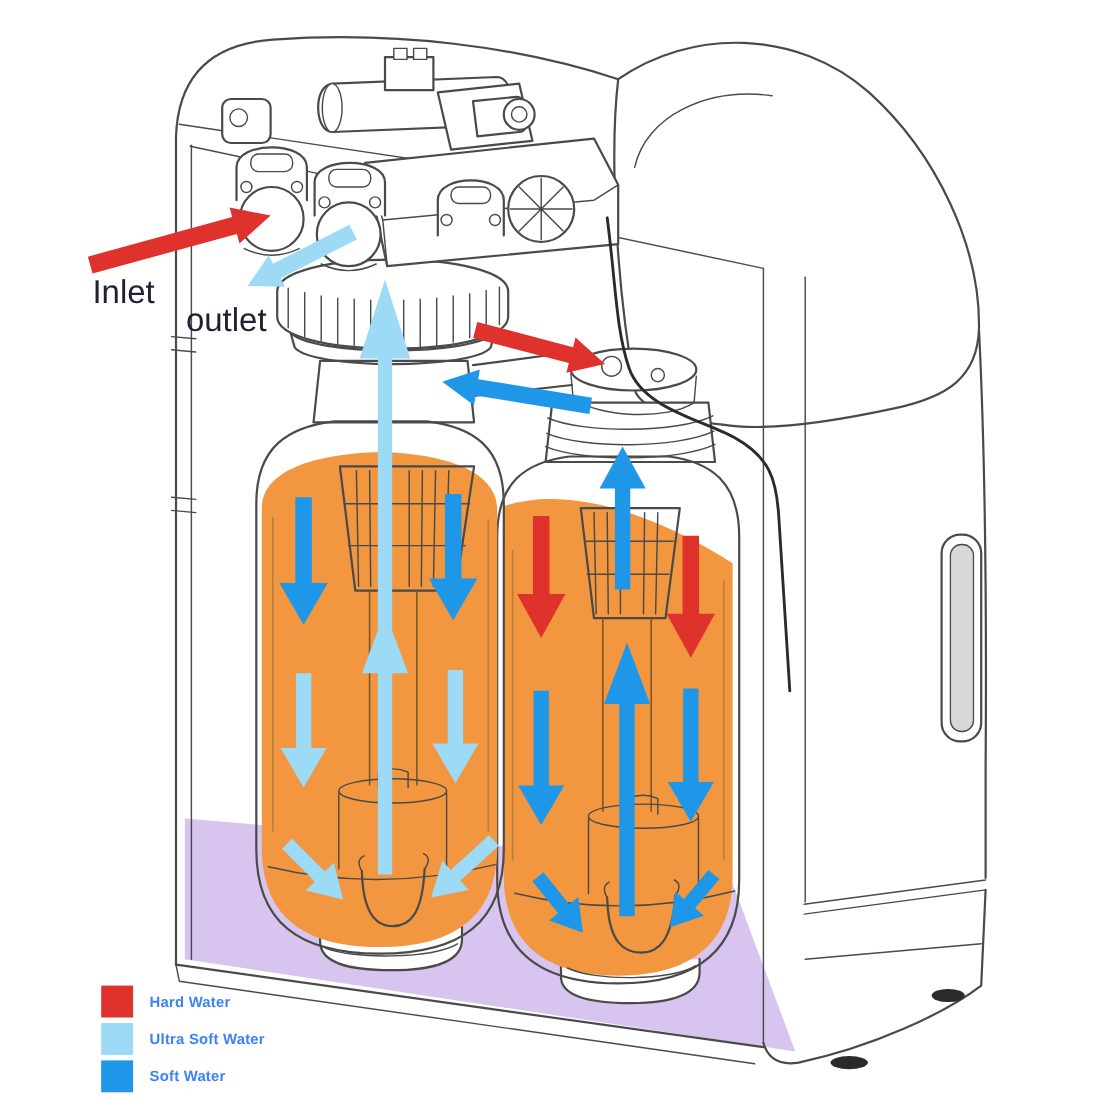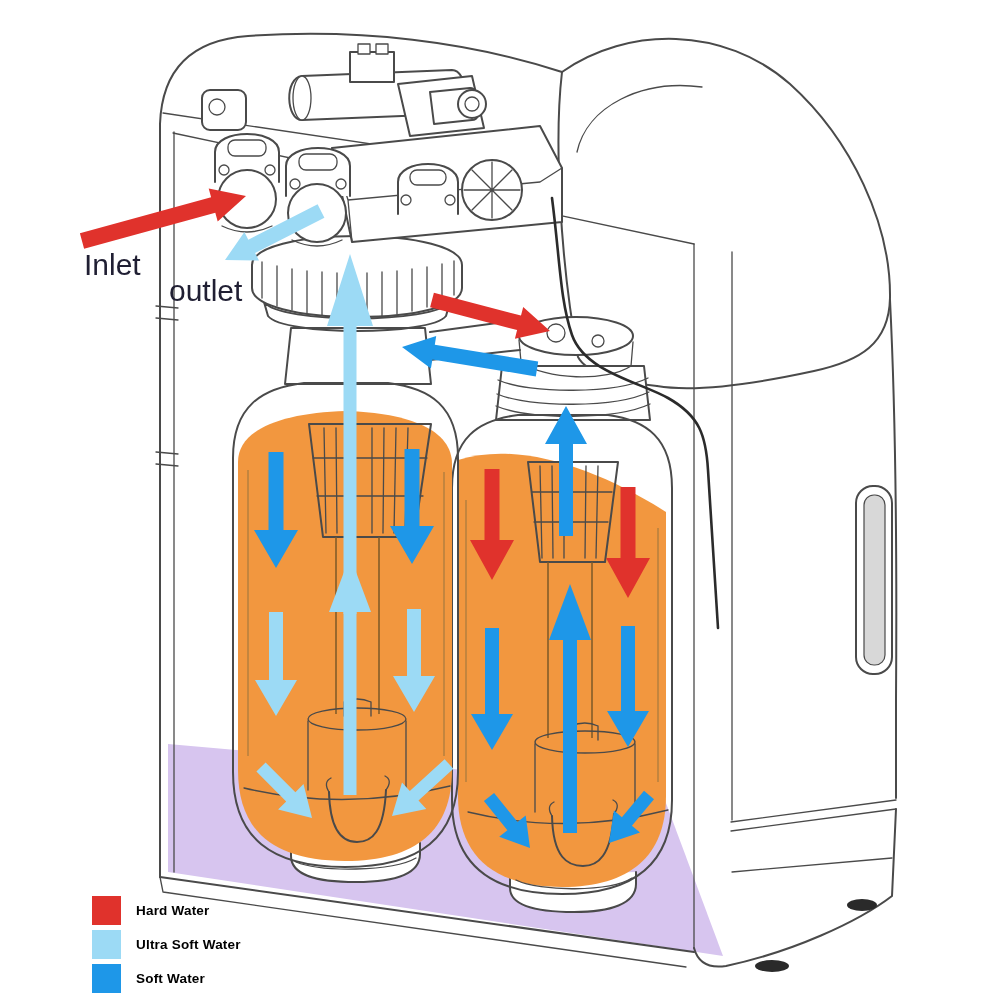--- a/index.html
+++ b/index.html
@@ -9,21 +9,21 @@
   svg{display:block;}
   .lineart{stroke:var(--line);fill:none;stroke-width:2;stroke-linecap:round;stroke-linejoin:round;}
   .thin{stroke-width:1.3;}
   .whitefill{fill:#ffffff;}
   .inner{stroke:#b5803f;stroke-width:1.5;fill:none;}
   .riser{stroke:#7c5a28;stroke-width:1.5;fill:none;}
   .diagram-label{font-family:"Liberation Sans", sans-serif;font-size:30px;fill:var(--text);}
   #legend{position:absolute;left:92px;top:896px;}
   .legend-row{display:flex;align-items:center;margin-bottom:5px;}
   .legend-swatch{width:29px;height:29px;margin-right:15px;flex:0 0 auto;}
-  .legend-label{font-size:13.5px;color:#000000;font-weight:bold;letter-spacing:.2px;}
+  .legend-label{font-size:13.5px;color:#3b82f6;font-weight:bold;letter-spacing:.2px;}
 </style>
 </head>
 <body>
 
 <div id="stage">
 <svg width="1000" height="1000" viewBox="0 0 1000 1000">
 
   <polygon points="168,744 660,787 723,956 168,872" fill="var(--brine)"></polygon>
 
   <g>

